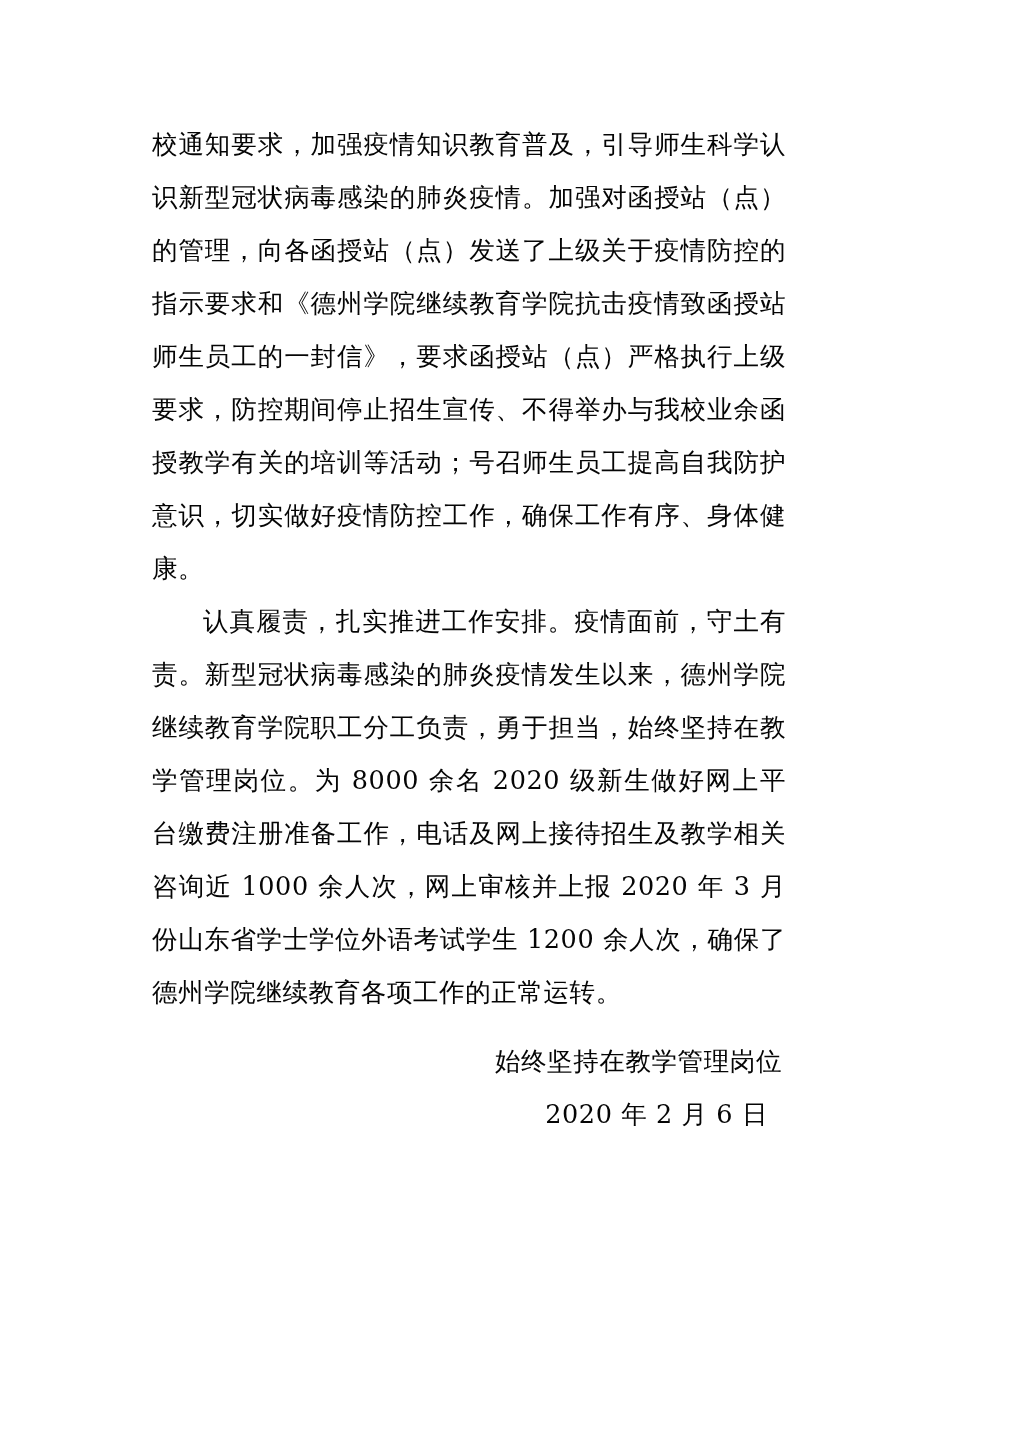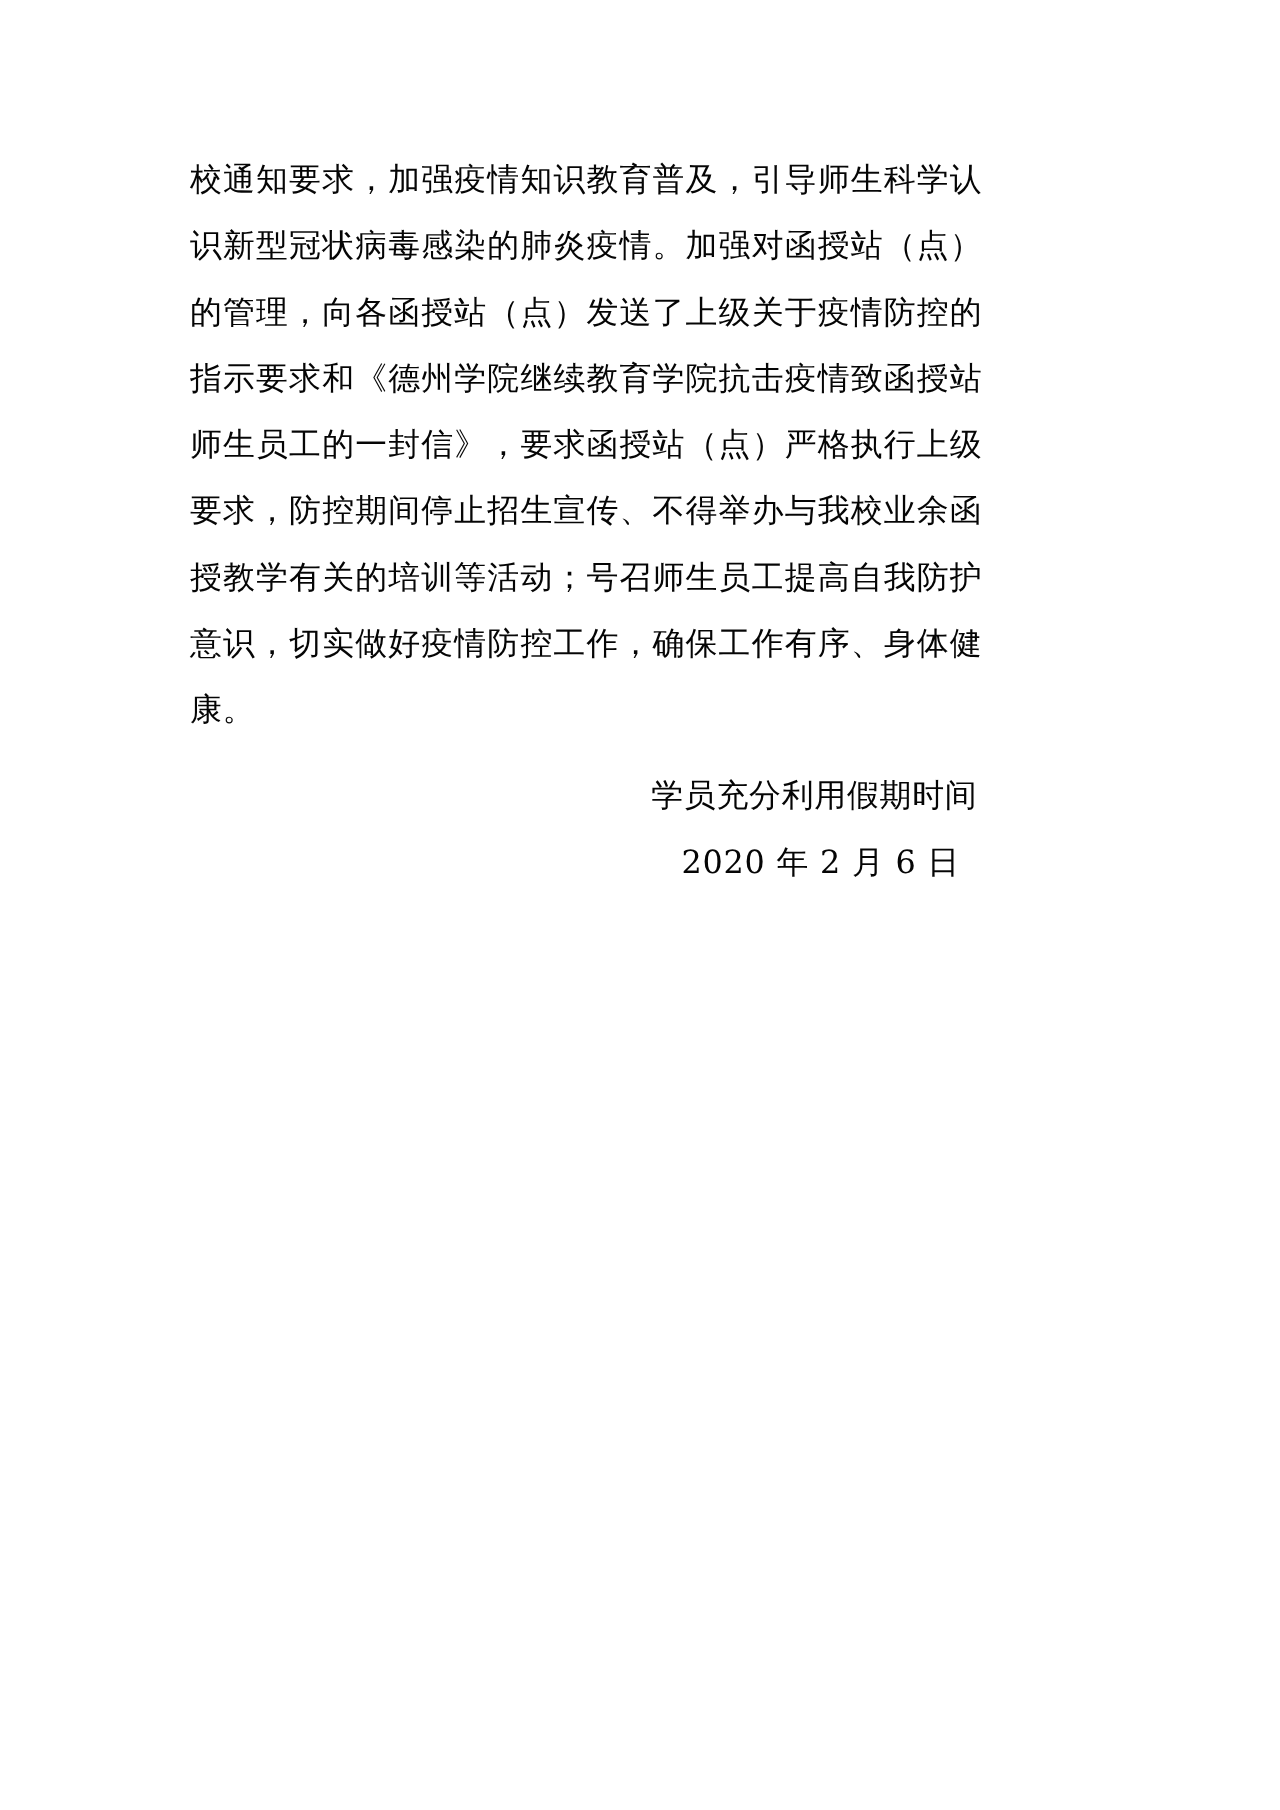--- a/index.html
+++ b/index.html
@@ -49,18 +49,19 @@
   .sig-line.date {
     padding-right: 18px;
   }
 </style>
 </head>
 <body>
 
 <div class="page">
   <div class="doc-body">
     <p class="para">校通知要求，加强疫情知识教育普及，引导师生科学认识新型冠状病毒感染的肺炎疫情。加强对函授站（点）的管理，向各函授站（点）发送了上级关于疫情防控的指示要求和《德州学院继续教育学院抗击疫情致函授站师生员工的一封信》，要求函授站（点）严格执行上级要求，防控期间停止招生宣传、不得举办与我校业余函授教学有关的培训等活动；号召师生员工提高自我防护意识，切实做好疫情防控工作，确保工作有序、身体健康。</p>
+    <p class="para indent">认真履责，扎实推进工作安排。疫情面前，守土有责。新型冠状病毒感染的肺炎疫情发生以来，德州学院继续教育学院职工分工负责，勇于担当，始终坚持在教学管理岗位。为 8000 余名 2020 级新生做好网上平台缴费注册准备工作，电话及网上接待招生及教学相关咨询近 1000 余人次，网上审核并上报 2020 年 3 月份山东省学士学位外语考试学生 1200 余人次，确保了德州学院继续教育各项工作的正常运转。</p>
   </div>
   <div class="signature-block">
-    <span class="sig-line">学员充分利用假期时间</span>
+    <span class="sig-line">始终坚持在教学管理岗位</span>
     <span class="sig-line date">2020 年 2 月 6 日</span>
   </div>
 </div>
 
 </body></html>

